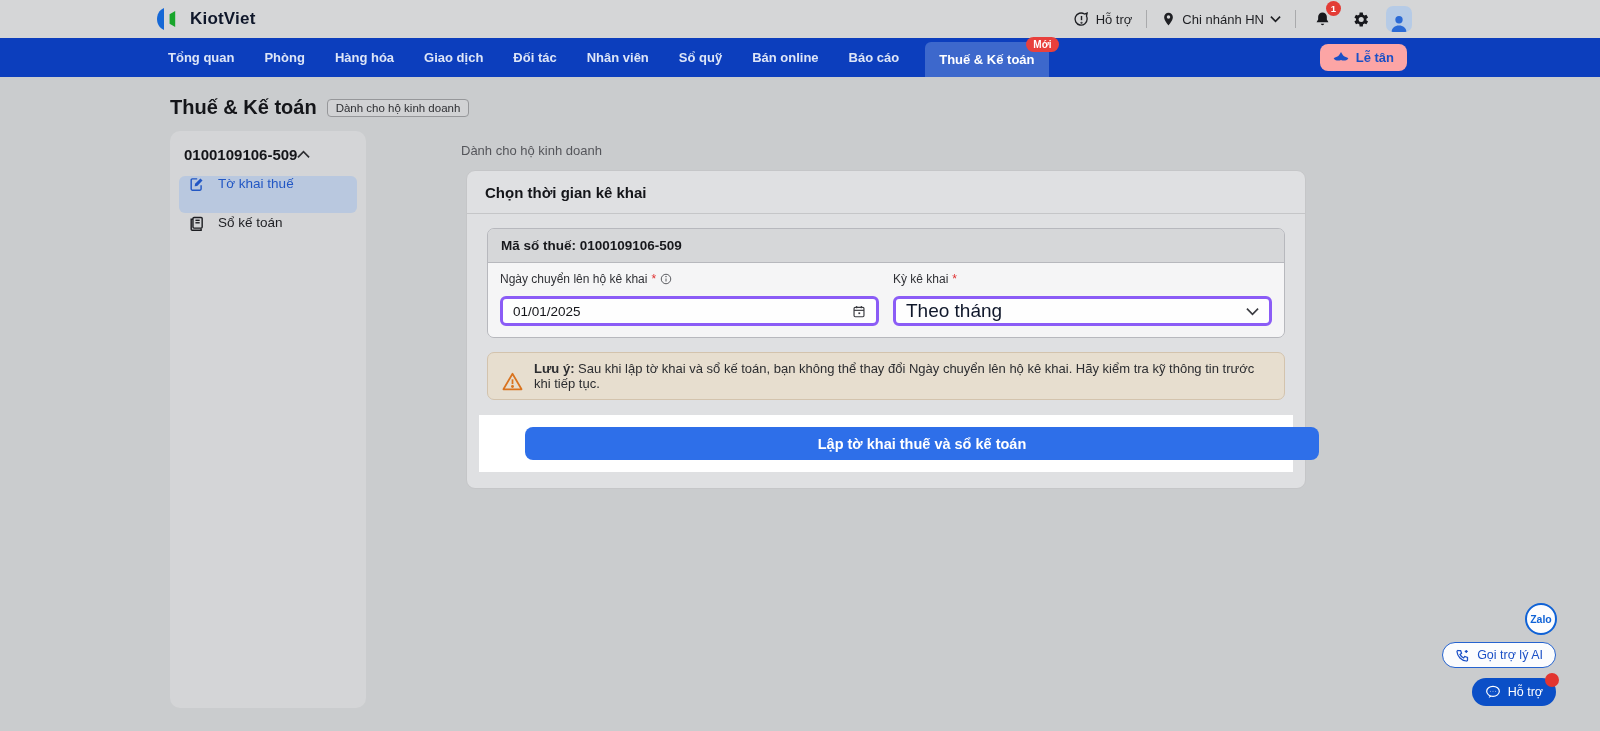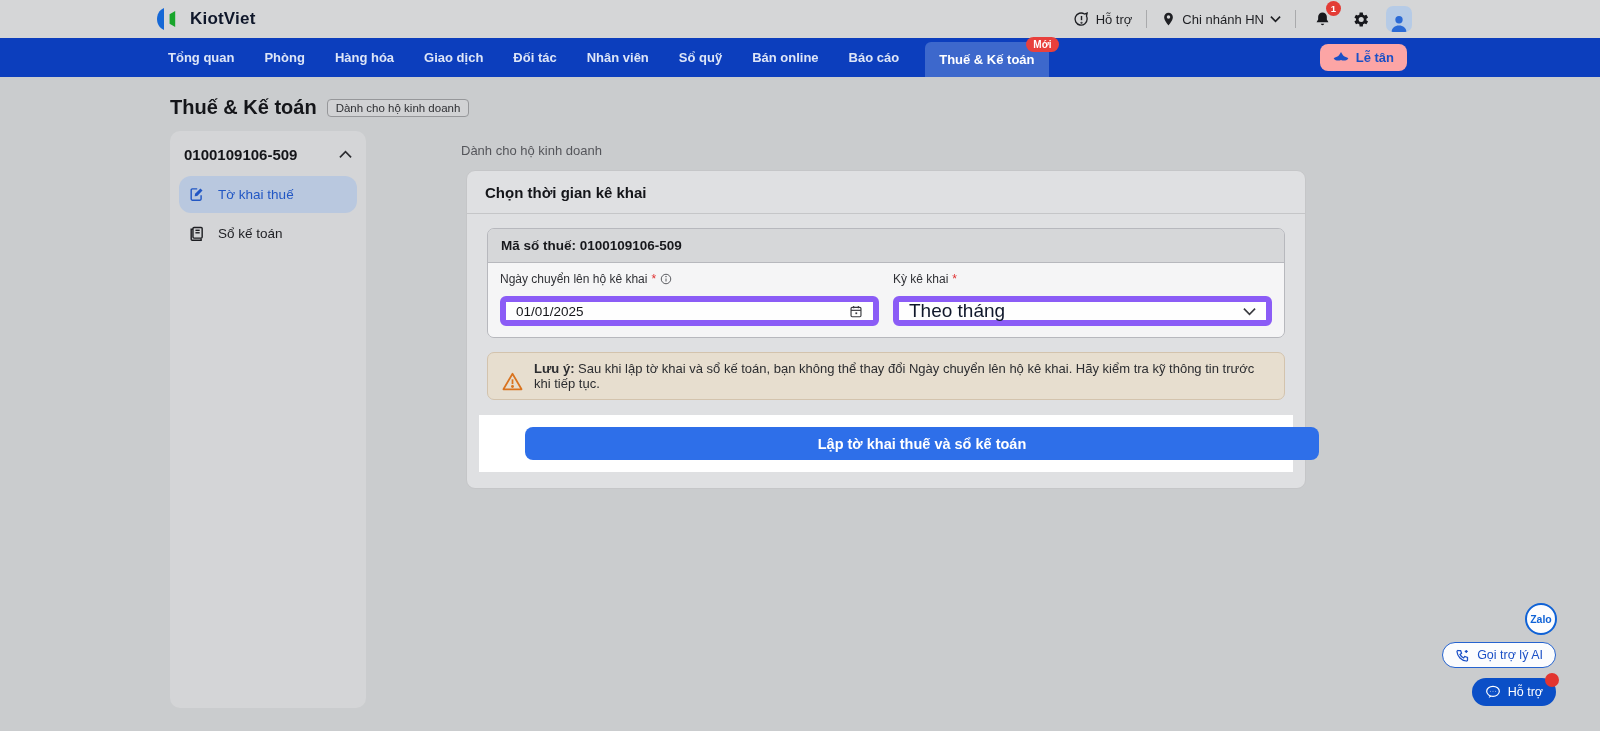--- a/index.html
+++ b/index.html
@@ -59,25 +59,25 @@
   .title-badge {
     border:1px solid #96979a; border-radius:4px; padding:2px 8px;
     font-size:11.5px; color:#2e2f33; background:#d1d2d4;
   }
 
   
   .sidebar {
     position:absolute; left:170px; top:131px; width:196px; height:577px;
     background:#d4d5d7; border-radius:10px;
   }
-  .sb-head { display:flex; align-items:center; justify-content:space-between; padding:15px 14px 11px 14px; cursor:pointer; }
+  .sb-head { display:flex; align-items:center; padding:15px 14px 11px 14px; cursor:pointer; }
   .sb-head-label { font-size:15px; font-weight:800; color:#141519; }
   .sb-item {
-    display:flex; align-items:center; gap:13px; margin:2px 9px; height:37px;
-    border-radius:12px; padding-left:9px; font-size:13.5px; cursor:pointer; color:#1d1e22;
+    display:flex; align-items:flex-start; gap:13px; margin:2px 9px; height:37px;
+    border-radius:6px; padding-left:9px; font-size:13.5px; cursor:pointer; color:#1d1e22;
   }
   .sb-item.active { background:#b9c8df; color:#2257c4; font-weight:400; }
 
   
   .subtitle { position:absolute; left:461px; top:143px; font-size:13px; color:#55565b; }
   .card {
     position:absolute; left:466px; top:170px; width:840px;
     background:#dfe0e2; border:1px solid #c5c6c8; border-radius:9px;
   }
   .card-head {
@@ -88,21 +88,21 @@
   .inner-box { margin-top:14px; border:1px solid #b7b8bd; border-radius:7px; overflow:hidden; }
   .inner-head {
     background:#d6d7d9; padding:9px 13px; font-size:13.5px; font-weight:700; color:#17181c;
     border-bottom:1px solid #b7b8bd;
   }
   .inner-form { background:#f5f5f6; padding:9px 12px 11px 12px; display:flex; gap:14px; }
   .field { flex:1; }
   .field-label { display:flex; align-items:center; gap:4px; font-size:12px; color:#303136; margin-bottom:10px; }
   .req { color:#e03131; }
   .control {
-    height:30px; background:#fefefe; border:6px solid #8b5cf6; border-radius:6px;
+    height:30px; background:#fefefe; border:3px solid #8b5cf6; border-radius:6px;
     display:flex; align-items:center; justify-content:space-between; padding:0 10px; cursor:pointer;
   }
   .control input {
     border:none; outline:none; background:transparent; font-size:13.5px; color:#141519;
     font-family:inherit; width:100%;
   }
   .control .val { font-size:19px; color:#0f172a; }
   .warning {
     margin-top:14px; background:#e7decf; border:1px solid #d3c3ad; border-radius:7px;
     padding:8px 14px; display:flex; align-items:flex-end; gap:11px; font-size:13px; color:#2c2d30;

